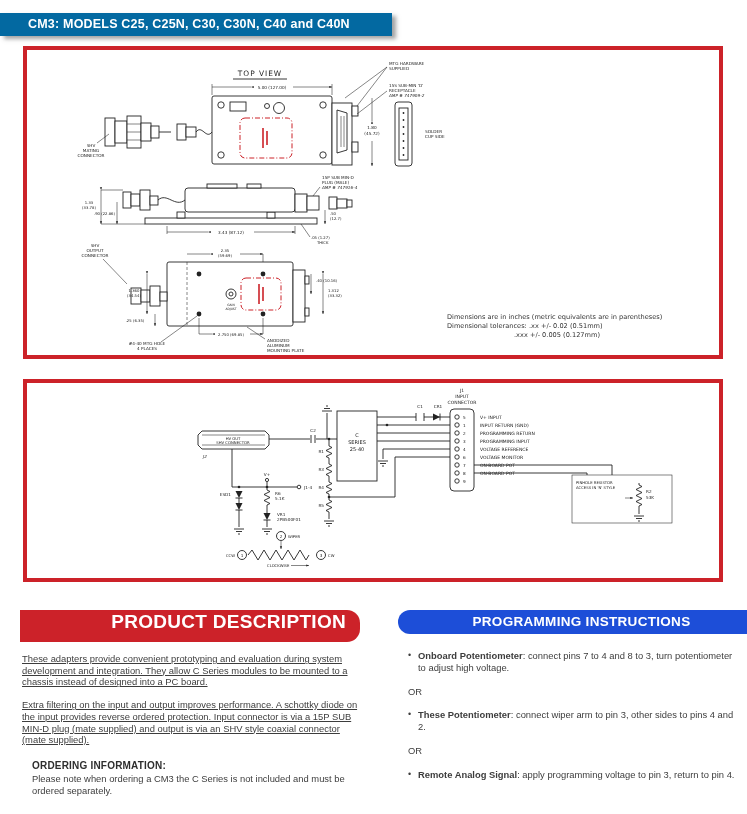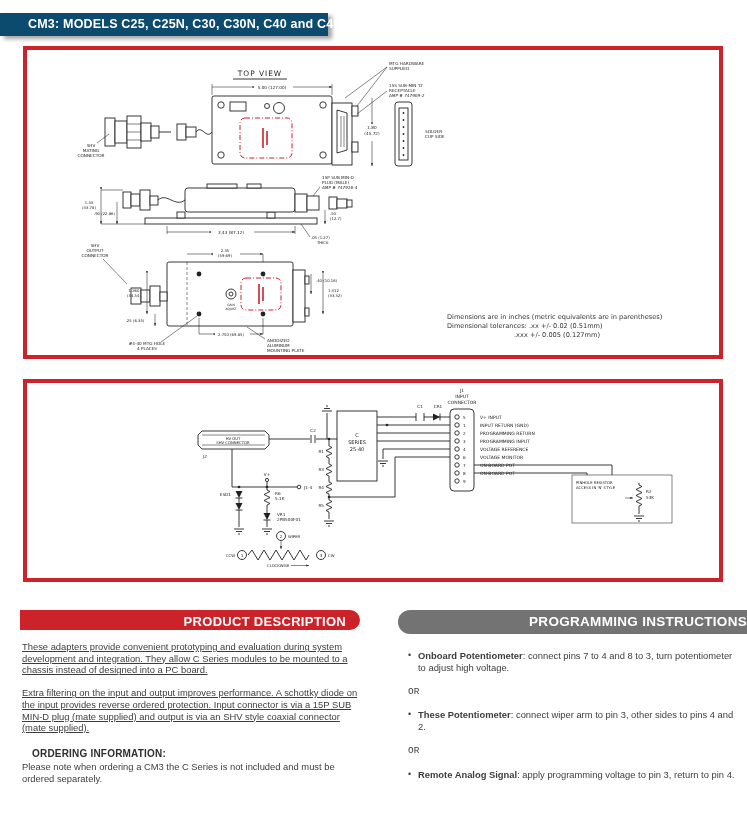--- a/index.html
+++ b/index.html
@@ -1,20 +1,20 @@
 <!DOCTYPE html>
 <html><head>
 <meta charset="utf-8">
 <style>
   html,body{margin:0;padding:0;background:#fff;}
   body{width:747px;height:814px;position:relative;font-family:"Liberation Sans",sans-serif;overflow:hidden;}
 
   .banner-top{
-    position:absolute;left:0;top:13px;width:328px;height:23px;
-    background:#0c4a6e;color:#fff;font-weight:bold;font-size:12.5px;
+    position:absolute;left:0;top:13px;width:392px;height:23px;
+    background:#0369a1;color:#fff;font-weight:bold;font-size:12.5px;
     line-height:23px;padding-left:28px;box-sizing:border-box;
     box-shadow:4px 3px 4px rgba(90,90,90,.55);
     letter-spacing:.2px;white-space:nowrap;
   }
 
   .panel{position:absolute;left:23px;width:700px;border:4px solid #cc2229;background:#fff;box-sizing:border-box;}
   #panel-mech{top:46px;height:313px;}
   #panel-schem{top:379px;height:203px;}
   .panel svg{display:block;width:100%;height:100%;}
 
@@ -27,38 +27,38 @@
   .fw{fill:#fff;stroke:#222;stroke-width:0.9;}
   .fb{fill:#222;stroke:none;}
   .red-dash{stroke:#cc2229;stroke-width:1;fill:none;stroke-dasharray:5 2 1 2;}
   .red-mark{stroke:#cc2229;stroke-width:1.6;fill:none;}
 
   .col{position:absolute;top:610px;}
   #col-left{left:20px;width:340px;}
   #col-right{left:398px;right:0;}
 
   .banner-left{
-    height:20px;background:#cc2229;border-radius:0 13px 13px 0;
-    color:#fff;font-weight:bold;font-size:13px;line-height:24px;
+    height:32px;background:#cc2229;border-radius:0 13px 13px 0;
+    color:#fff;font-weight:bold;font-size:19px;line-height:24px;
     text-align:right;padding-right:14px;letter-spacing:.3px;
   }
   .banner-right{
-    height:24px;background:#737373;border-radius:13px 0 0 13px;
+    height:24px;background:#1d4ed8;border-radius:13px 0 0 13px;
     color:#fff;font-weight:bold;font-size:13.5px;line-height:24px;
-    text-align:right;padding-left:18px;letter-spacing:.3px;
+    text-align:center;padding-left:18px;letter-spacing:.3px;
   }
   .bodytext{font-size:9.4px;line-height:11.7px;color:#3d3d3d;margin:11px 2px 0 2px;text-decoration:underline;}
   .bodytext p{margin:0 0 11px 0;}
   .ord-title{font-size:10px;font-weight:bold;color:#2e2e2e;margin:14px 2px 2px 12px;letter-spacing:.2px;}
-  .ord-text{font-size:9.4px;line-height:12px;color:#3d3d3d;margin:0 2px;}
+  .ord-text{font-size:9.4px;line-height:12px;color:#3d3d3d;margin:0 12px;}
 
   .pi-list{font-size:9.4px;line-height:11.8px;color:#3d3d3d;margin:16px 6px 0 10px;width:330px;}
   .pi-item{position:relative;padding-left:10px;margin-bottom:12px;}
   .pi-item .blt{position:absolute;left:0;top:0;font-size:9px;}
-  .pi-or{margin:0 0 12px 0;font-family:Liberation Mono, monospace;}
+  .pi-or{margin:0 0 12px 0;}
 </style>
 </head>
 <body>
 
 <div class="banner-top">
   <span>CM3: MODELS C25, C25N, C30, C30N, C40 and C40N</span>
 </div>
 
 <div class="panel" id="panel-mech">
 <svg viewBox="0 0 692 305" preserveAspectRatio="none">

